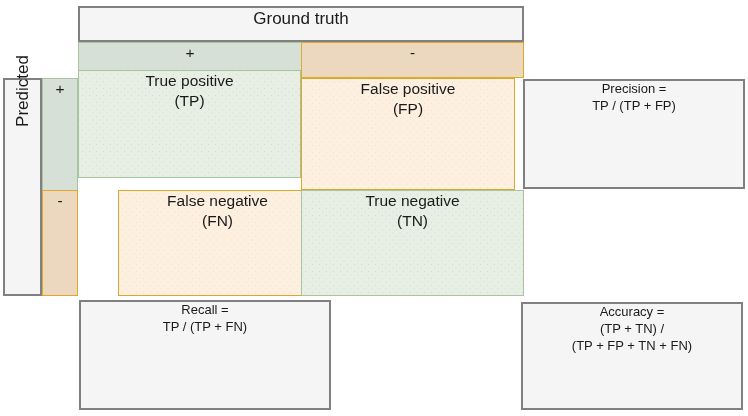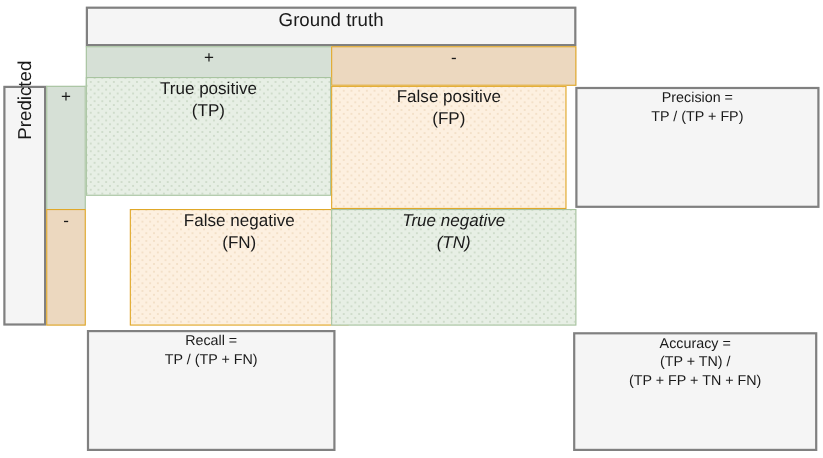--- a/index.html
+++ b/index.html
@@ -124,25 +124,25 @@
     background-image:
       radial-gradient(#f3e0c8 0.7px, transparent 0.8px),
       radial-gradient(#f3e0c8 0.7px, transparent 0.8px);
     background-size: 7px 7px;
     background-position: 0 0, 3.5px 3.5px;
     border: 1px solid #e0a829;
   }
   #cell-tp { left: 78px;  top: 70px;  width: 223px; height: 108px; }
   #cell-fp { left: 301px; top: 78px;  width: 214px; height: 112px; }
   #cell-fn { left: 78px;  top: 190px; width: 199px; height: 106px; margin-left: 40px; }
-  #cell-tn { left: 301px; top: 190px; width: 223px; height: 106px; font-style: italic; }
+  #cell-tn { left: 301px; top: 190px; width: 223px; height: 106px; }
 
   
   #precision-box { left: 523px; top: 79px;  width: 222px; height: 110px; }
-  #recall-box    { left: 79px;  top: 300px; width: 226px; height: 110px; }
+  #recall-box    { left: 79px;  top: 300px; width: 252px; height: 110px; }
   #accuracy-box  { left: 521px; top: 302px; width: 222px; height: 108px; }
 
   .txt { white-space: pre-line; }
 </style>
 </head>
 <body>
 
 <div id="canvas">
 
   <div class="box info-box" id="ground-truth-title">

